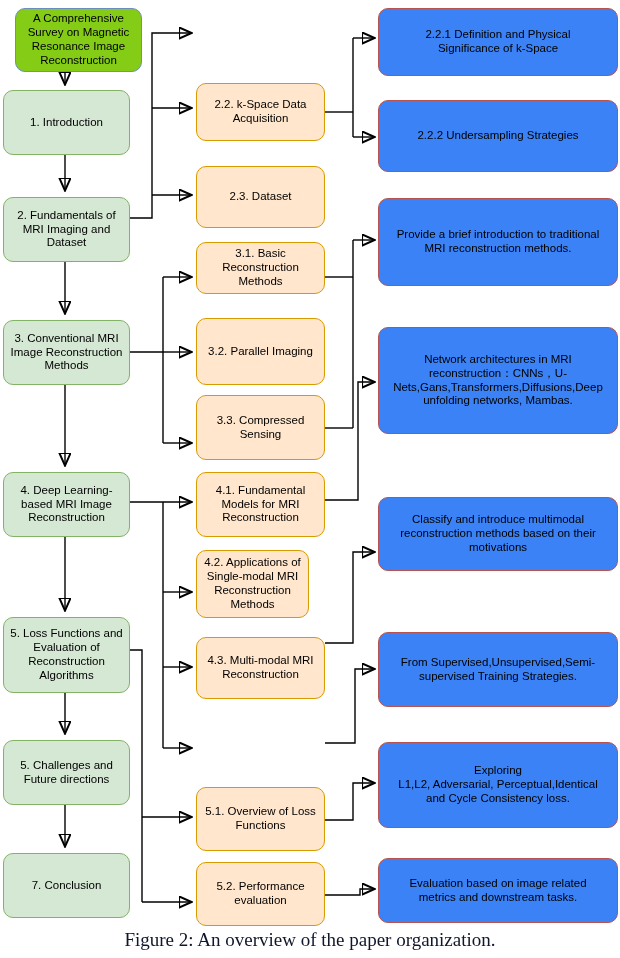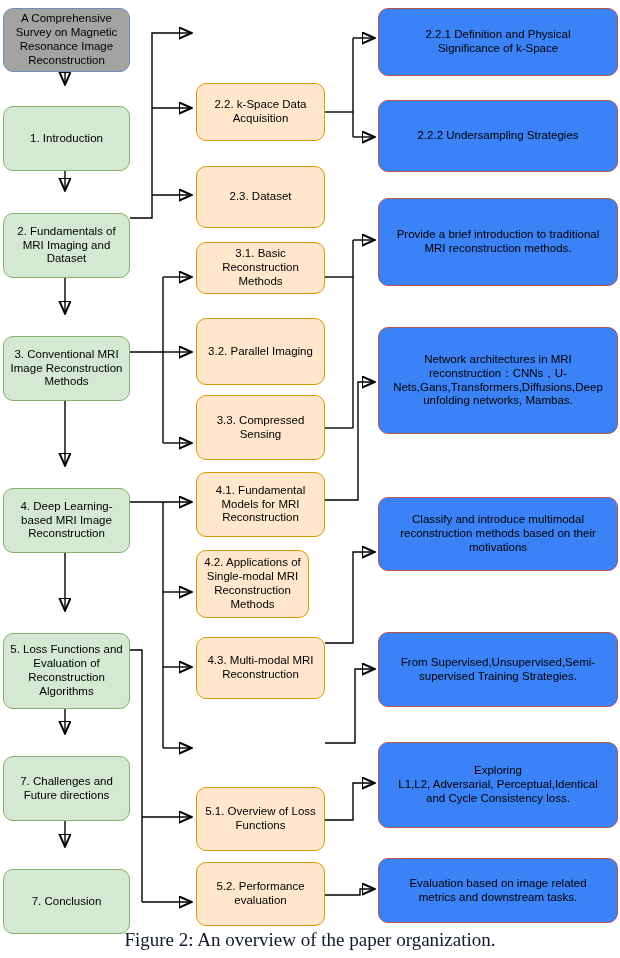--- a/index.html
+++ b/index.html
@@ -16,22 +16,22 @@
     display:flex;align-items:center;justify-content:center;
     text-align:center;
     white-space:pre-line;
     border-radius:10px;
     border:1.6px solid #000;
     font-size:11.5px;
     line-height:1.2;
     padding:2px;
     color:#000;
   }
-  .blue  {background:#a3a3a3;border-color:#6c8ebf;}
-  .green {background:#d5e8d4;border-color:#82b366;margin-top:16px;}
+  .blue  {background:#84cc16;border-color:#6c8ebf;margin-left:12px;}
+  .green {background:#d5e8d4;border-color:#82b366;}
   .orange{background:#ffe6cc;border-color:#d79b00;}
   .pink  {background:#3b82f6;border-color:#b85450;}
   #connectors{position:absolute;left:0;top:0;}
   #connectors path{fill:none;stroke:#000000;stroke-width:1.4;}
   #caption{
     position:absolute;left:0;top:929px;width:620px;
     text-align:center;
     font-family:"Liberation Serif","DejaVu Serif",serif;
     font-size:19px;color:#0f172a;
   }
@@ -108,21 +108,21 @@
   <div class="node green" style="left:3px;top:320px;width:127px;height:65px">3. Conventional MRI
 Image Reconstruction
 Methods</div>
   <div class="node green" style="left:3px;top:472px;width:127px;height:65px">4. Deep Learning-
 based MRI Image
 Reconstruction</div>
   <div class="node green" style="left:3px;top:617px;width:127px;height:76px">5. Loss Functions and
 Evaluation of
 Reconstruction
 Algorithms</div>
-  <div class="node green" style="left:3px;top:740px;width:127px;height:65px">7. Challenges and
+  <div class="node green" style="left:3px;top:740px;width:127px;height:65px">5. Challenges and
 Future directions</div>
   <div class="node green" style="left:3px;top:853px;width:127px;height:65px">7. Conclusion</div>
 
   <div class="node orange" style="left:196px;top:83px;width:129px;height:58px">2.2. k-Space Data
 Acquisition</div>
   <div class="node orange" style="left:196px;top:166px;width:129px;height:62px">2.3. Dataset</div>
   <div class="node orange" style="left:196px;top:242px;width:129px;height:52px">3.1. Basic
 Reconstruction
 Methods</div>
   <div class="node orange" style="left:196px;top:318px;width:129px;height:67px">3.2. Parallel Imaging</div>

